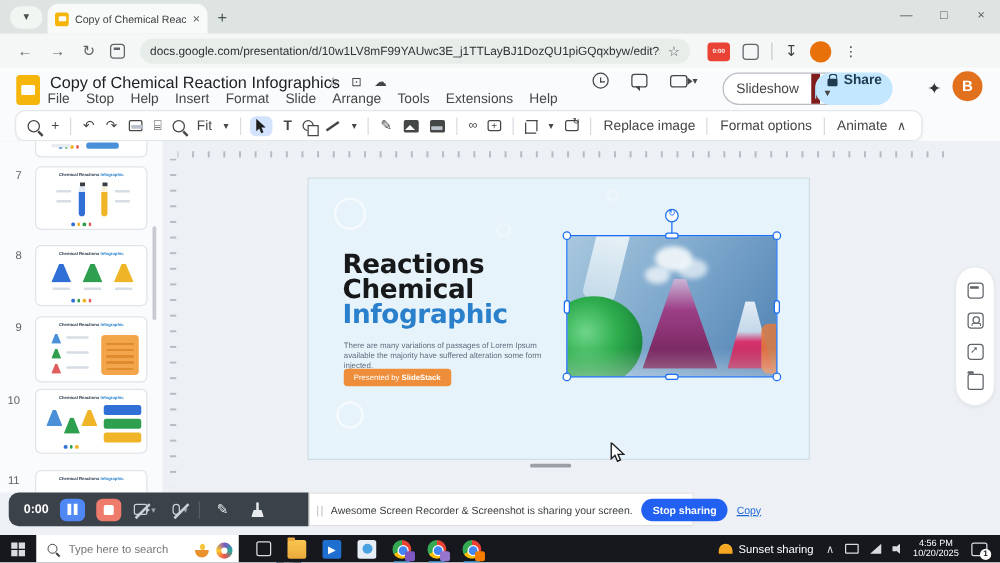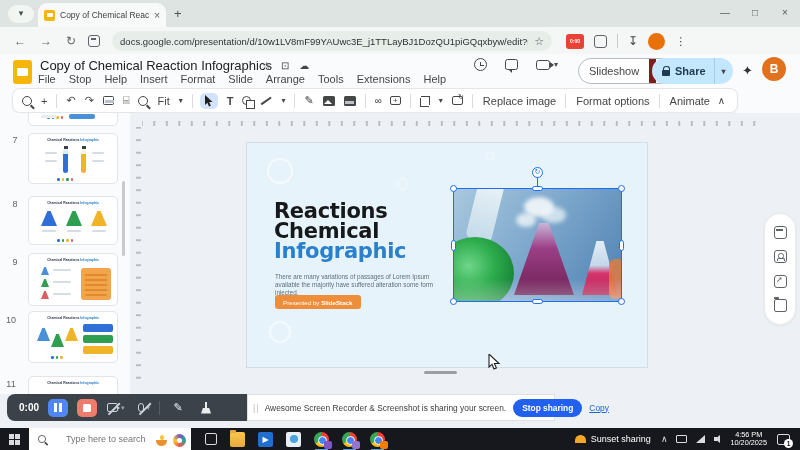--- a/index.html
+++ b/index.html
@@ -45,21 +45,21 @@
   .clockic:after { content:""; position:absolute; left:5px; top:5.5px; width:4px; height:1.4px; background:#444746; }
   .cmtic { width:13px; height:11px; border:1.4px solid #444746; border-radius:2.5px; position:relative; }
   .cmtic:before { content:""; position:absolute; left:2px; bottom:-4px; border-left:4px solid transparent; border-top:4px solid #444746; }
   .camic { width:14px; height:10px; border:1.4px solid #444746; border-radius:2.5px; position:relative; }
   .camic:after { content:""; position:absolute; right:-5px; top:1px; border-left:4px solid #444746; border-top:3px solid transparent; border-bottom:3px solid transparent; }
   .dd { font-size:8px; color:#444746; }
   .pillbtn { height:26px; border-radius:13px; display:flex; align-items:center; font-size:11px; }
   .slideshow { background:#fff; border:1px solid #b8bcc1; color:#444746; }
   .slideshow .seg1 { padding:0 10px; border-right:7px solid #7f1d1d; line-height:24px; }
   .slideshow .seg2 { padding:0 7px; }
-  .sharebtn { background:#c2e7ff; color:#1f3b4d; font-weight:bold; }
+  .sharebtn { background:#c2e7ff; color:#1f3b4d; font-weight:bold;flex-direction:column; }
   .sharebtn .seg1 { padding:0 8px 0 10px; display:flex; gap:5px; align-items:center; }
   .sharebtn .seg2 { padding:0 7px; border-left:1px solid #a6cde6; align-self:stretch; display:flex; align-items:center; }
   .lockic { width:8px; height:6px; background:#1f3b4d; border-radius:1px; position:relative; margin-top:3px; }
   .lockic:before { content:""; position:absolute; left:1.2px; top:-3.5px; width:5px; height:4px; border:1.3px solid #1f3b4d; border-bottom:none; border-radius:3px 3px 0 0; }
   .gem { font-size:13px; color:#333; }
   .avatar-b { width:24px; height:24px; border-radius:50%; background:#e2711d; color:#fff; font-size:12px; font-weight:bold; text-align:center; line-height:24px; }
 
   
   .toolbar { left:12px; top:88px; width:726px; height:25px; background:#fff; border:1px solid #e4e7ea; border-radius:8px; box-shadow:0 1px 2px rgba(0,0,0,.05); display:flex; align-items:center; font-size:11px; color:#444746; }
   .ti { margin-left:9px; flex:none; display:inline-block; }
@@ -176,21 +176,21 @@
   .stopshare { margin-left:7px; background:#2160f0; color:#fff; font-size:8.4px; font-weight:bold; padding:4px 9px; border-radius:11px; white-space:nowrap; }
   .hidelink { margin-left:7px; margin-right:6px; font-size:8.4px; color:#1a66d6; text-decoration:underline; }
 
   
   .taskbar { left:0; top:428px; width:800px; height:22px; background:#16181d; display:flex; align-items:center; z-index:6; }
   .winlogo { width:11px; height:11px; margin-left:9px; display:grid; grid-template-columns:5px 5px; grid-template-rows:5px 5px; gap:1px; }
   .winlogo i { background:#d9dcdf; }
   .tsearch { margin-left:9px; width:162px; height:22px; background:#fff; display:flex; align-items:center; position:relative; }
   .tsearch .mag { border-color:#444; transform:scale(.8); margin-left:8px; }
   .tsearch .mag:after { background:#444; }
-  .tsearch input { border:none; outline:none; font-size:9px; color:#333; margin-left:19px; width:95px; font-family:"Liberation Sans",sans-serif; }
+  .tsearch input { border:none; outline:none; font-size:9px; color:#333; margin-left:8px; width:95px; font-family:"Liberation Sans",sans-serif; }
   .diya { position:absolute; right:24px; bottom:4px; width:11px; height:6px; background:#e8912d; border-radius:0 0 6px 6px; }
   .diya:before { content:""; position:absolute; left:3.5px; top:-5px; width:4px; height:5px; background:#f6c33c; border-radius:50% 50% 50% 50%/60% 60% 40% 40%; }
   .rangoli { position:absolute; right:5px; bottom:3px; width:13px; height:13px; border-radius:50%; background:conic-gradient(#7e57c2,#26a69a,#ef5350,#ffca28,#7e57c2); }
   .rangoli:before { content:""; position:absolute; left:4px; top:4px; width:5px; height:5px; border-radius:50%; background:#fff; }
   .taskview { width:12px; height:12px; border:1.4px solid #d9dcdf; border-radius:2px; margin-left:14px; }
   .tbapp { position:relative; width:15px; height:15px; margin-left:13px; }
   .tbfolder { background:linear-gradient(180deg,#f9c74f,#e9a93c); border-radius:2px; }
   .tbfolder:before { content:""; position:absolute; left:0; top:-2px; width:6px; height:3px; background:#e9a93c; border-radius:1px 1px 0 0; }
   .tbmovies { background:#1f6fd0; border-radius:2px; color:#fff; font-size:8px; text-align:center; line-height:15px; }
   .tbphotos { background:#e8eef5; border-radius:2px; }

